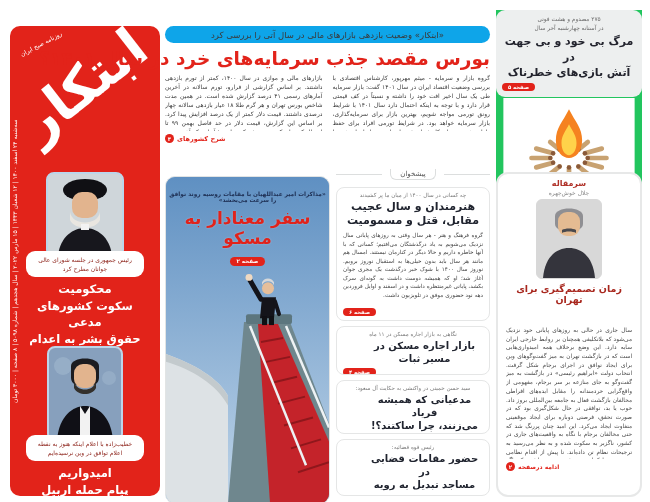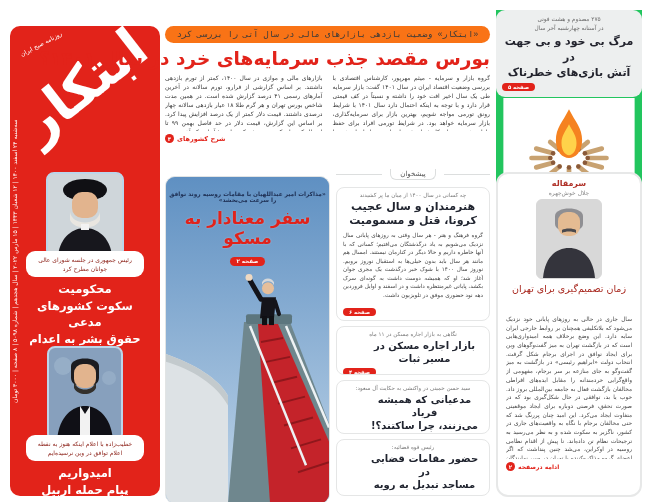--- a/index.html
+++ b/index.html
@@ -54,22 +54,22 @@
     white-space:pre-line; margin:2px 0 5px 0;
   }
   .side-badge {
     display:inline-block; background:#ffffff; color:#e2231a;
     font-size:5.5px; font-weight:bold; padding:1.5px 7px; border-radius:7px;
   }
 
   
   .lead { position:absolute; left:165px; top:26px; width:325px; height:140px; }
   .lead-kicker {
-    background:#f97316; border-radius:9px; height:17px;
-    font-size:8.5px; color:#3a3a3a; display:flex; align-items:center; justify-content:center;font-family:Liberation Mono, monospace;
+    background:#0ea5e9; border-radius:9px; height:17px;
+    font-size:8.5px; color:#3a3a3a; display:flex; align-items:center; justify-content:center;
   }
   .lead-headline {
     color:#e2231a; font-size:18.5px; font-weight:bold; text-align:center;
     margin:5px 0 4px 0; white-space:nowrap; letter-spacing:-.3px;
   }
   .lead-body { display:flex; gap:10px; height:58px; overflow:hidden; }
   .lead-col {
     flex:1; font-size:6px; color:#3c3c3c; line-height:1.5; text-align:justify;
   }
   .more-link {
@@ -146,21 +146,21 @@
     position:absolute; top:162px; left:0; width:146px; height:325px;
     border:2px solid #e7e8e8; border-radius:12px; padding:5px 8px 24px;
     display:flex; flex-direction:column; text-align:center; background:#fff;
   }
   .ed-label { font-size:8px; font-weight:bold; color:#b03229; }
   .ed-author { font-size:6px; color:#8a8a8a; margin:1px 0 3px; }
   .ed-photo {
     width:66px; height:80px; margin:0 auto 4px; border:1px solid #d8d8d8;
     border-radius:6px; overflow:hidden; background:#d9d9d9;
   }
-  .ed-headline { font-size:9.5px; font-weight:normal; color:#a8271e; margin-bottom:21px; }
+  .ed-headline { font-size:9.5px; font-weight:bold; color:#a8271e; margin-bottom:21px; }
   .ed-body {
     font-size:5.8px; color:#474747; line-height:1.5; text-align:justify;
     flex:1; overflow:hidden;
   }
   .ed-more {
     display:flex; align-items:center; gap:3px; justify-content:flex-end;
     color:#e2231a; font-size:6px; font-weight:bold; margin-top:3px;
   }
 </style>
 </head>
@@ -281,21 +281,21 @@
   <section class="pishkhan">
     <div class="ph-head">
       <span class="line"></span>
       <span class="ph-title">پیشخوان</span>
       <span class="line"></span>
     </div>
 
     <article class="ph-card c1">
       <div class="ph-kicker">چه کسانی در سال ۱۴۰۰ از میان ما پر کشیدند</div>
       <h3 class="ph-headline">هنرمندان و سال عجیب
-کرونا، قتل و مسمومیت</h3>
+مقابل، قتل و مسمومیت</h3>
       <p class="ph-body">گروه فرهنگ و هنر - هر سال وقتی به روزهای پایانی سال نزدیک می‌شویم به یاد درگذشتگان می‌افتیم؛ کسانی که با آنها خاطره داریم و حالا دیگر در کنارمان نیستند. امسال هم مانند هر سال باید بدون خیلی‌ها به استقبال نوروز برویم. نوروز سال ۱۴۰۰ با شوک خبر درگذشت یک مجری جوان آغاز شد؛ او که همیشه دوست داشت به گونه‌ای سرک بکشد، پایانی غیرمنتظره داشت و در اسفند و اوایل فروردین دهه نود حضوری موفق در تلویزیون داشت.</p>
       <span class="ph-badge">صفحه ۶</span>
     </article>
 
     <article class="ph-card c2">
       <div class="ph-kicker">نگاهی به بازار اجاره مسکن در ۱۱ ماه</div>
       <h3 class="ph-headline small">بازار اجاره مسکن در مسیر ثبات</h3>
       <span class="ph-badge">صفحه ۴</span>
     </article>
 

